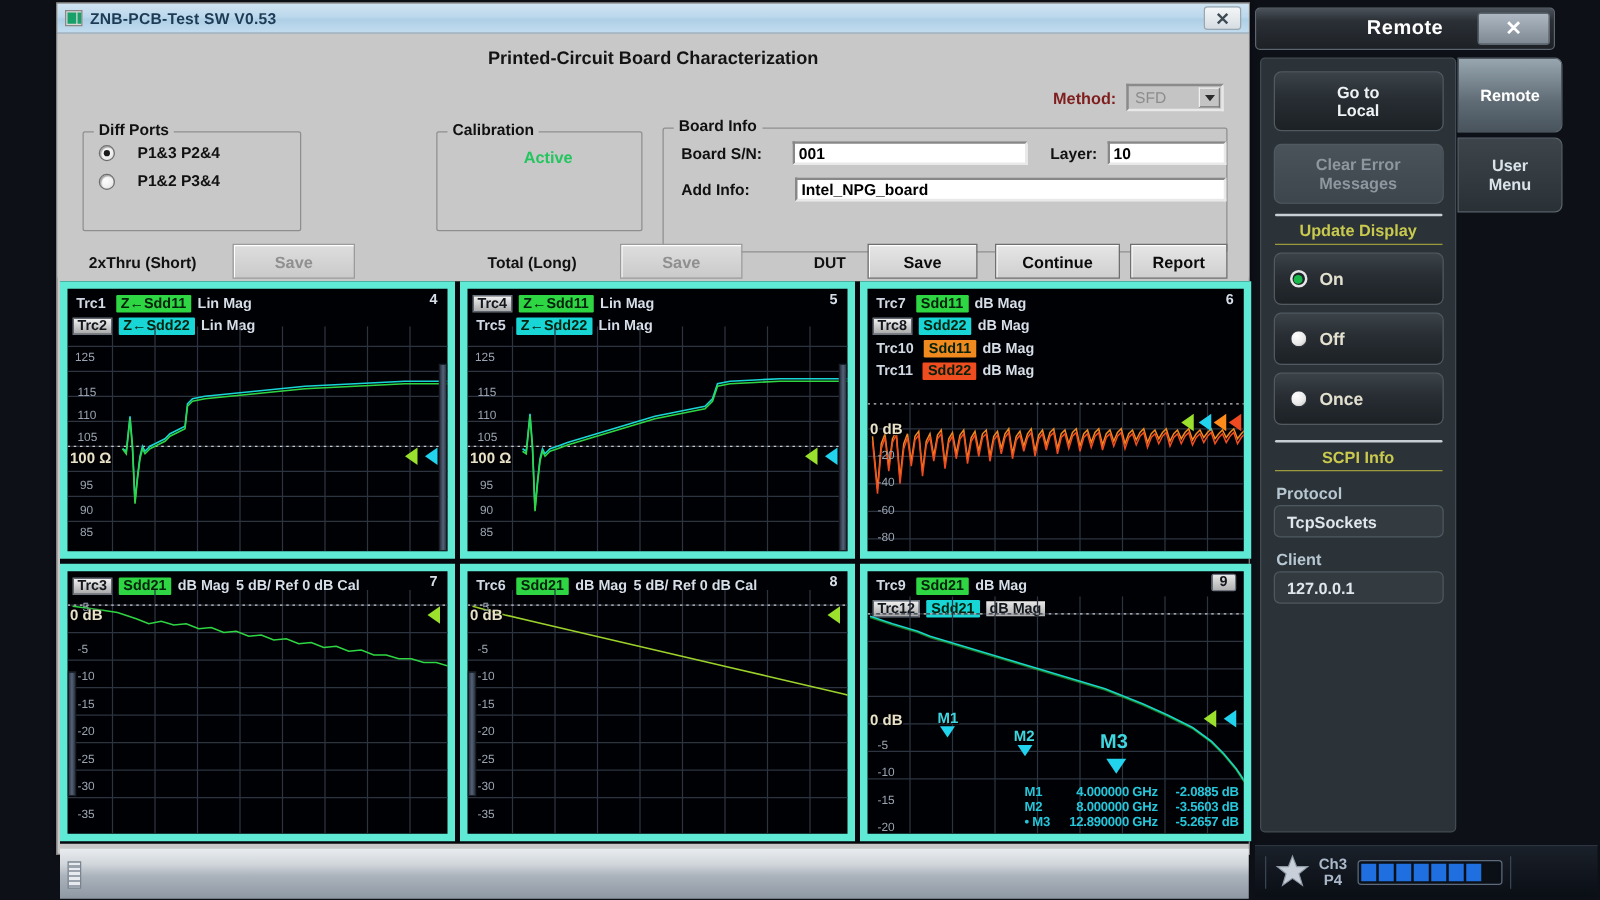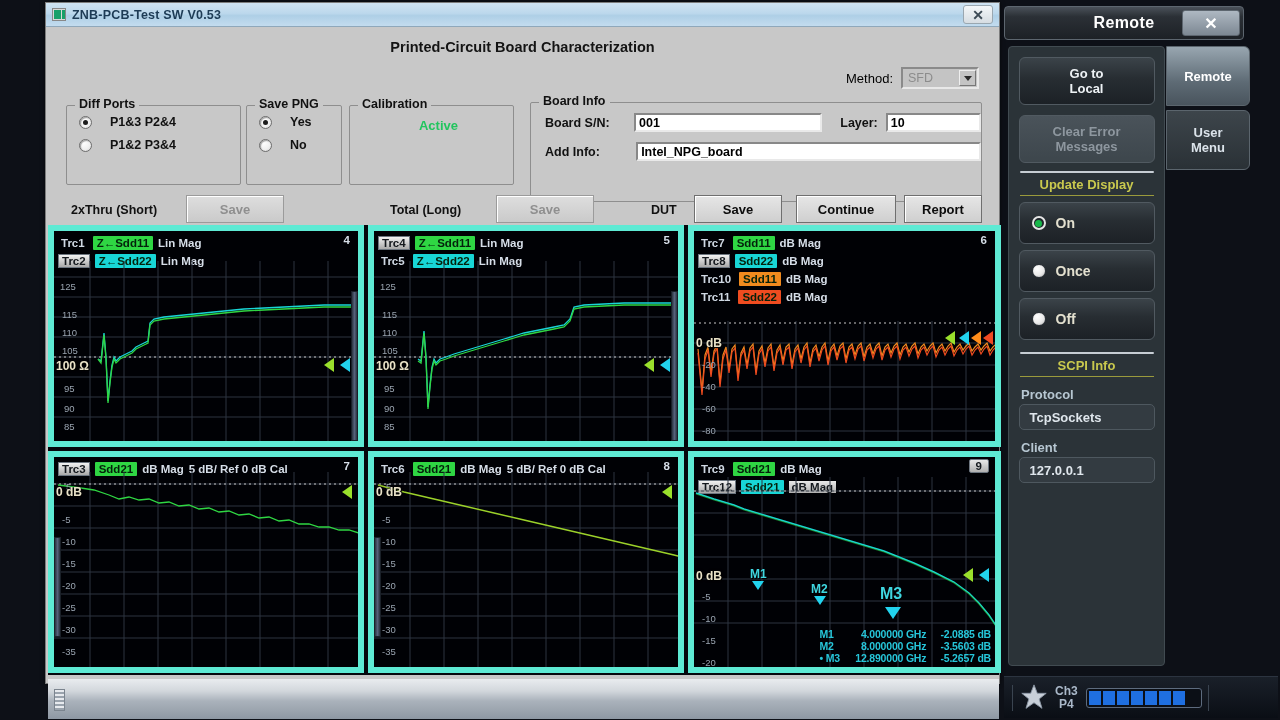--- a/index.html
+++ b/index.html
@@ -39,21 +39,21 @@
   }
   
   #form-panel{ position:relative; height:195px; background:#c8c8c8; }
   #heading{
     position:absolute; left:0; right:0; top:12px; text-align:center;
     font-size:14.5px; color:#141414; font-weight:bold;
   }
   #method-row{
     position:absolute; right:20px; top:40px; display:flex; align-items:center; gap:8px;
   }
-  #method-row .lbl{ font-size:13px; font-weight:normal; color:#000000; }
+  #method-row .lbl{ font-size:13px; font-weight:bold; color:#7f1d1d; }
   #method-select{
     width:78px; height:22px; background:#c4c4c4;
     border:2px solid; border-color:#8a8a8a #e8e8e8 #e8e8e8 #8a8a8a;
     display:flex; align-items:center; position:relative;
   }
   #method-select .val{ font-size:12.5px; color:#8c8c8c; padding-left:5px; }
   #method-select .arrow{
     position:absolute; right:1px; top:1px; width:17px; height:16px;
     background:#c4c4c4; border:1px solid; border-color:#efefef #777 #777 #efefef;
     display:flex;align-items:center;justify-content:center;
@@ -309,31 +309,20 @@
       <div class="radio-row">
         <span class="radio on"></span>
         <span class="rl">P1&amp;3 P2&amp;4</span>
       </div>
       <div class="radio-row">
         <span class="radio"></span>
         <span class="rl">P1&amp;2 P3&amp;4</span>
       </div>
     </div>
 
-    <div class="fieldset" id="fs-png">
-      <span class="legend">Save PNG</span>
-      <div class="radio-row">
-        <span class="radio on"></span>
-        <span class="rl">Yes</span>
-      </div>
-      <div class="radio-row">
-        <span class="radio"></span>
-        <span class="rl">No</span>
-      </div>
-    </div>
 
     <div class="fieldset" id="fs-cal">
       <span class="legend">Calibration</span>
       <div id="cal-status">Active</div>
     </div>
 
     <div class="fieldset" id="fs-board">
       <span class="legend">Board Info</span>
       <div class="binfo-row">
         <span class="fl">Board S/N:</span>
@@ -702,25 +691,25 @@
     <div class="rsep"></div>
     <div class="rsec-title">Update Display</div>
     <div class="rsec-line"></div>
 
     <div class="radio-btn">
       <span class="dot on"></span>
       <span class="rlbl">On</span>
     </div>
     <div class="radio-btn">
       <span class="dot"></span>
-      <span class="rlbl">Once</span>
+      <span class="rlbl">Off</span>
     </div>
     <div class="radio-btn">
       <span class="dot"></span>
-      <span class="rlbl">Off</span>
+      <span class="rlbl">Once</span>
     </div>
 
     <div class="rsep" style="margin-top:12px;"></div>
     <div class="rsec-title">SCPI Info</div>
     <div class="rsec-line"></div>
 
     <div class="rfield-lbl">Protocol</div>
     <div class="rfield">TcpSockets</div>
     <div class="rfield-lbl">Client</div>
     <div class="rfield">127.0.0.1</div>

